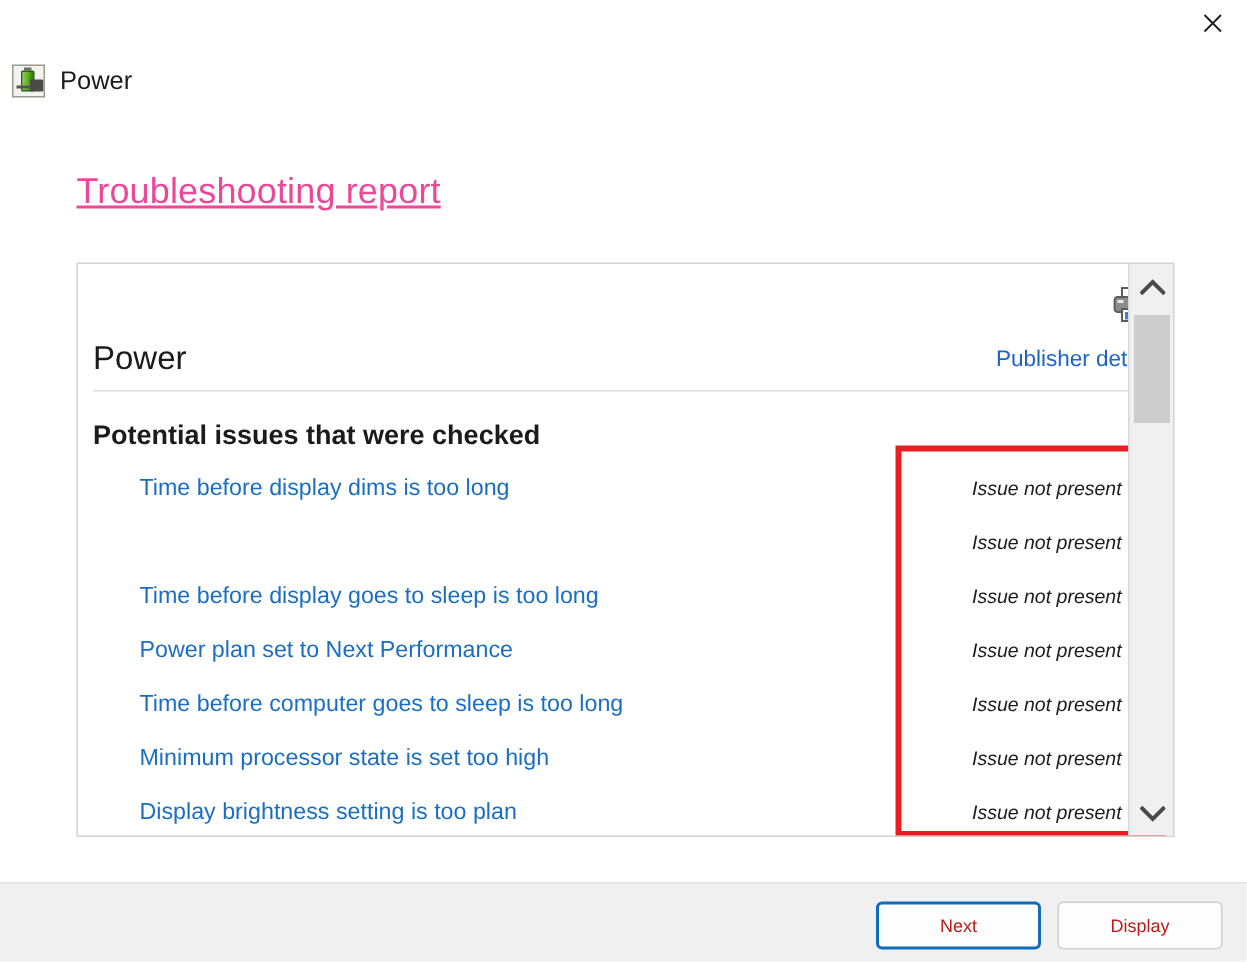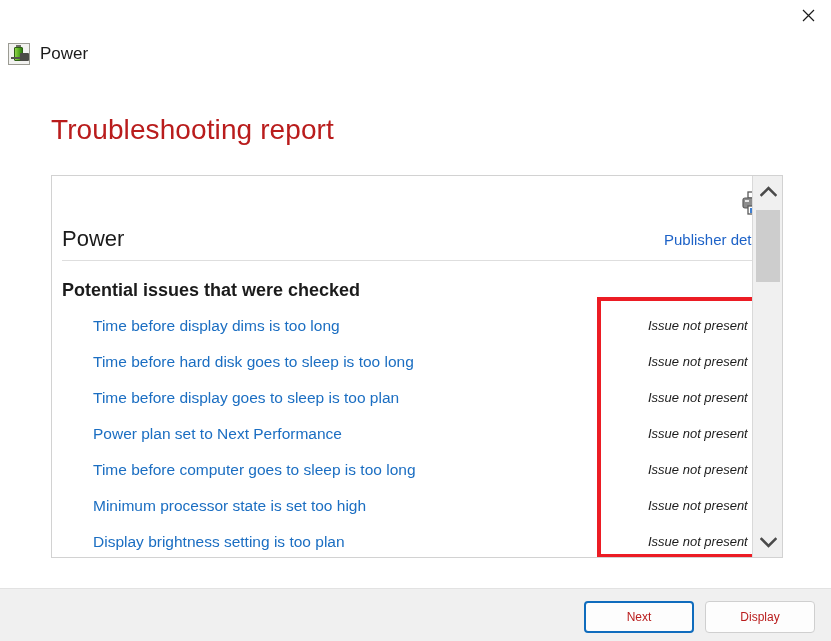--- a/index.html
+++ b/index.html
@@ -80,23 +80,24 @@
   #app-name {
     font-size: 17px;
     color: #1b1b1b;
     line-height: 22px;
   }
 
   
   #page-title {
     position: absolute;
     left: 51px; top: 114px;
-    font-size: 28px;
-    color: #b91c1c;
+    font-size: 24px;
+    color: #ec4899;
     letter-spacing: 0.1px;
+    text-decoration: underline;
   }
 
   
   #report-panel {
     position: absolute;
     left: 51px; top: 175px;
     width: 732px; height: 383px;
     border: 1px solid #d2d2d2;
     background: #ffffff;
     box-sizing: border-box;
@@ -290,25 +291,24 @@
 
   <div id="section-heading">Potential issues that were checked</div>
 
   <div id="issue-list">
 
   <div class="issue-row">
         <div class="issue-name">Time before display dims is too long</div>
         <div class="issue-status">Issue not present</div>
       </div>
       <div class="issue-row">
-        <div class="issue-name">Time before hard disk goes to sleep is too long</div>
-        <div class="issue-status">Issue not present</div>
-      </div>
-      <div class="issue-row">
-        <div class="issue-name">Time before display goes to sleep is too plan</div>
+        <div class="issue-status">Issue not present</div>
+      </div>
+      <div class="issue-row">
+        <div class="issue-name">Time before display goes to sleep is too long</div>
         <div class="issue-status">Issue not present</div>
       </div>
       <div class="issue-row">
         <div class="issue-name">Power plan set to Next Performance</div>
         <div class="issue-status">Issue not present</div>
       </div>
       <div class="issue-row">
         <div class="issue-name">Time before computer goes to sleep is too long</div>
         <div class="issue-status">Issue not present</div>
       </div>

